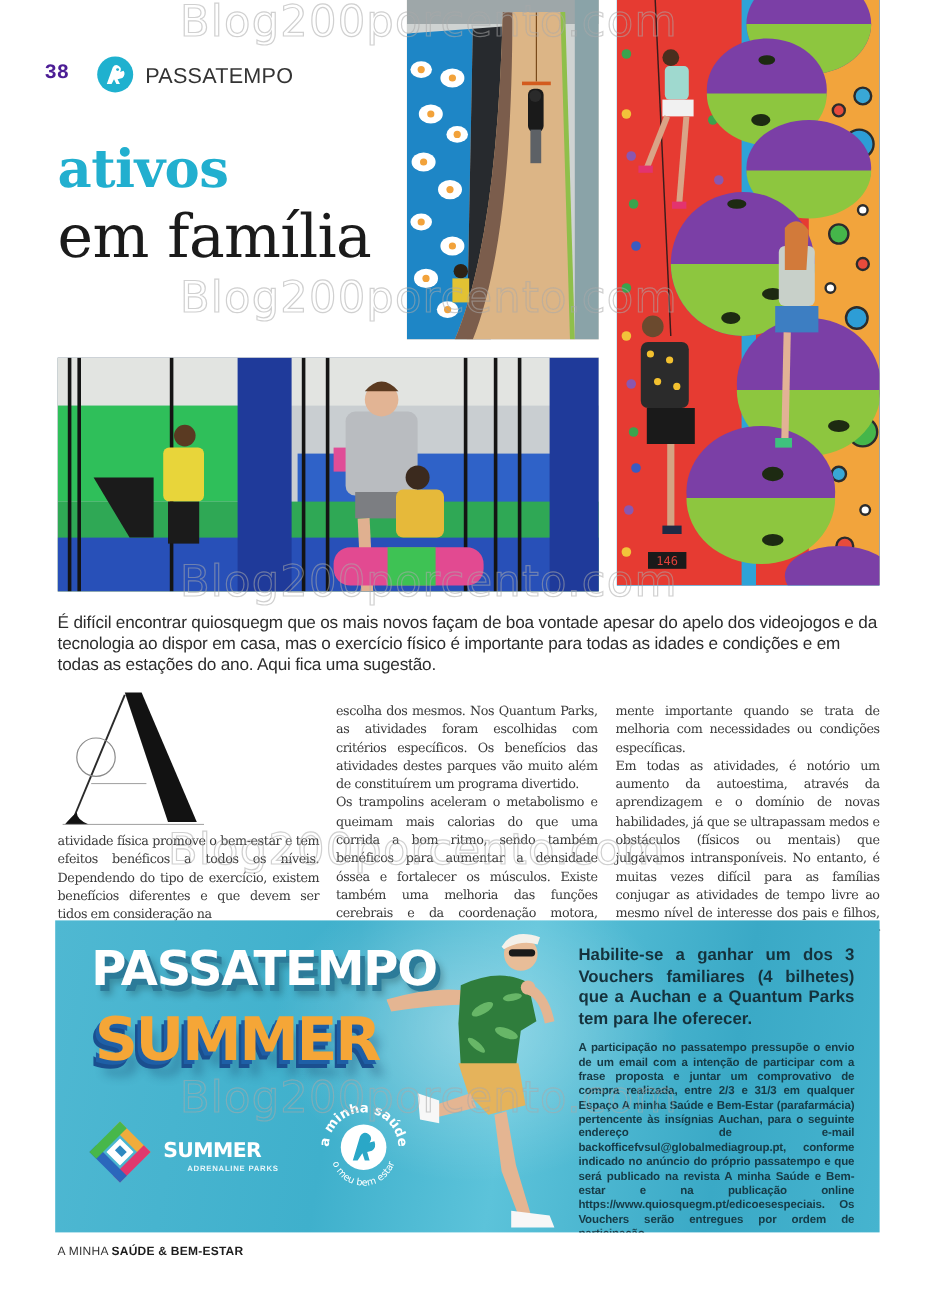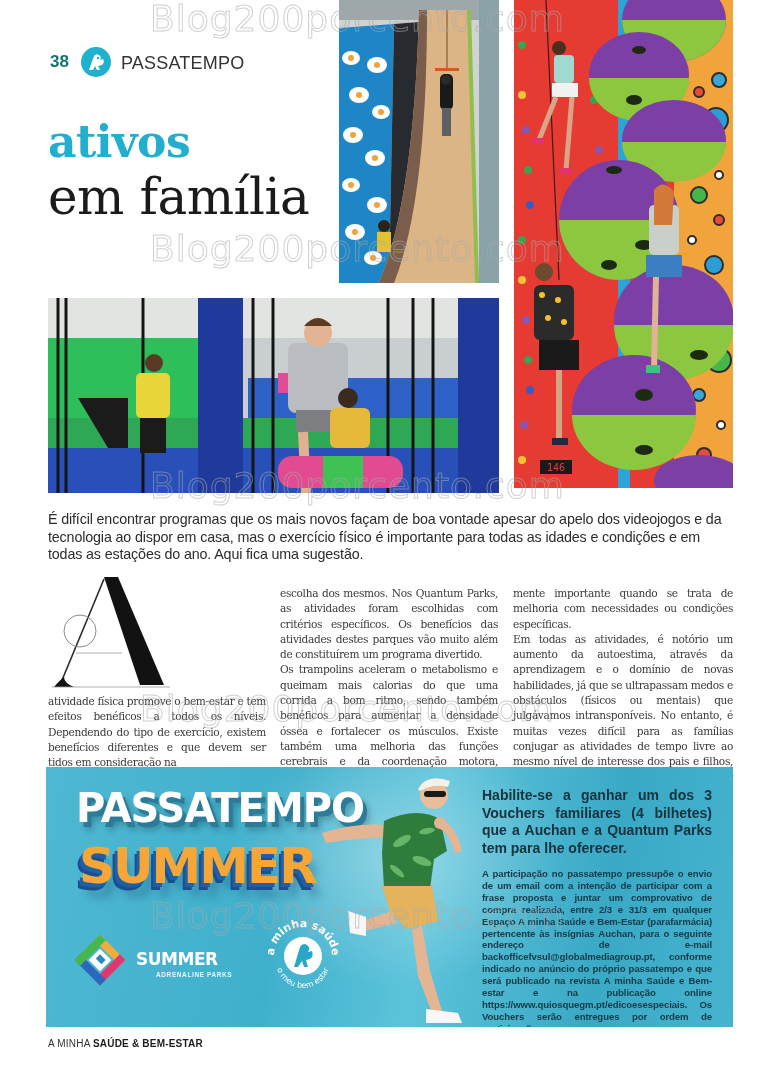--- a/index.html
+++ b/index.html
@@ -2,21 +2,21 @@
 <html><head>
 <meta charset="utf-8">
 <style>
   * { box-sizing: border-box; margin: 0; padding: 0; }
   html, body { width: 781px; height: 1080px; background: #ffffff; overflow: hidden; }
   body { position: relative; font-family: "Liberation Sans", sans-serif; color: #2a2a2a; }
 
   .abs { position: absolute; }
 
   
-  .page-num { left: 50px; top: 52px; font-family: Liberation Sans, sans-serif; font-weight: bold; font-size: 17px; color: #0f766e; }
+  .page-num { left: 37px; top: 52px; font-family: Liberation Mono, monospace; font-weight: bold; font-size: 17px; color: #4c1d95; }
   .brand-circle { left: 81px; top: 47px; width: 30px; height: 30px; border-radius: 50%; background: #1fb1cf; }
   .brand-circle svg { display: block; }
   .section-label { left: 121px; top: 53px; font-size: 18px; color: #333; letter-spacing: 0.2px; }
 
   
   .headline { left: 48px; top: 120px; font-family: "DejaVu Serif", serif; line-height: 1; }
   .headline .l1, .headline .l2 { color: #22afcf; font-weight: bold; font-size: 44px; letter-spacing: -0.5px; }
   .headline .l1 { display: block; height: 52px; }
   .headline .l2 { display: block; height: 50px; }
   .headline .l3 { display: block; color: #1b1b1b; font-size: 50px; font-weight: normal; letter-spacing: -0.5px; margin-top: 2px; text-align: right; }
@@ -259,21 +259,21 @@
     <line x1="255" y1="134" x2="258" y2="195" stroke="#e0b090" stroke-width="10"></line>
 
     <rect x="282" y="110" width="40" height="40" rx="6" fill="#e6b93a"></rect>
     <circle cx="300" cy="100" r="10" fill="#3b2a1e"></circle>
 
     <rect x="230" y="158" width="125" height="32" rx="14" fill="#e24a91"></rect>
     <rect x="275" y="158" width="40" height="32" fill="#3ec254"></rect>
   </svg>
 </div>
 
-<p class="abs intro">É difícil encontrar programas que os mais novos façam de boa vontade apesar do apelo dos videojogos e da tecnologia ao dispor em casa, mas o exercício físico é importante para todas as idades e condições e em todas as estações do ano. Aqui fica uma sugestão.</p>
+<p class="abs intro">É difícil encontrar quiosquegm que os mais novos façam de boa vontade apesar do apelo dos videojogos e da tecnologia ao dispor em casa, mas o exercício físico é importante para todas as idades e condições e em todas as estações do ano. Aqui fica uma sugestão.</p>
 
 <div class="abs dropcap">
   <svg width="120" height="118" viewBox="0 0 120 118">
     <polygon points="52,2 66,2 112,110 88,110" fill="#121212"></polygon>
     <line x1="52" y1="4" x2="8" y2="110" stroke="#2a2a2a" stroke-width="1.6"></line>
     <path d="M2,112 Q8,105 12,102 Q12,108 22,112 Z" fill="#121212"></path>
     <line x1="0" y1="112" x2="118" y2="112" stroke="#9a9a9a" stroke-width="0.8"></line>
     <line x1="24" y1="78" x2="70" y2="78" stroke="#9a9a9a" stroke-width="0.8"></line>
     <circle cx="28" cy="56" r="16" fill="none" stroke="#8a8a8a" stroke-width="1"></circle>
     <text x="0" y="0" fill="none">A</text>

